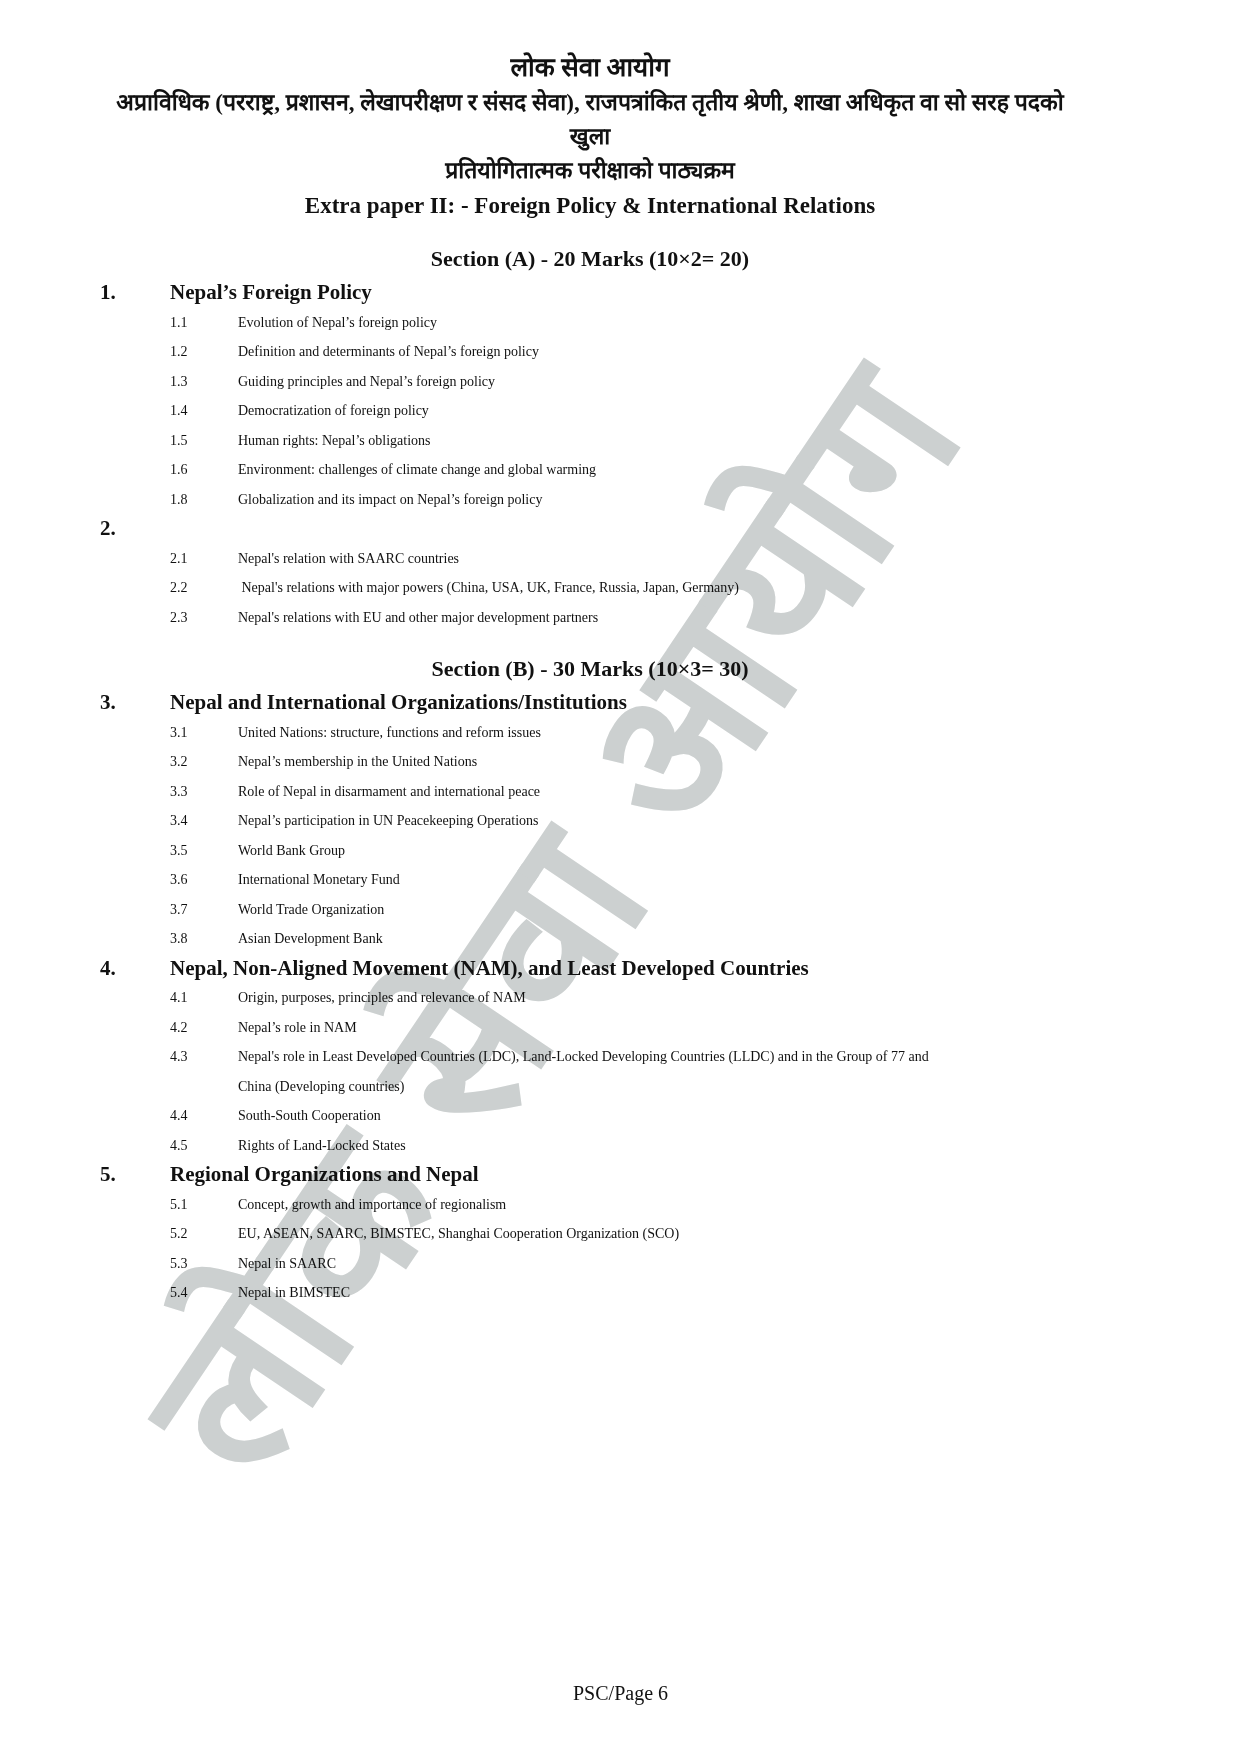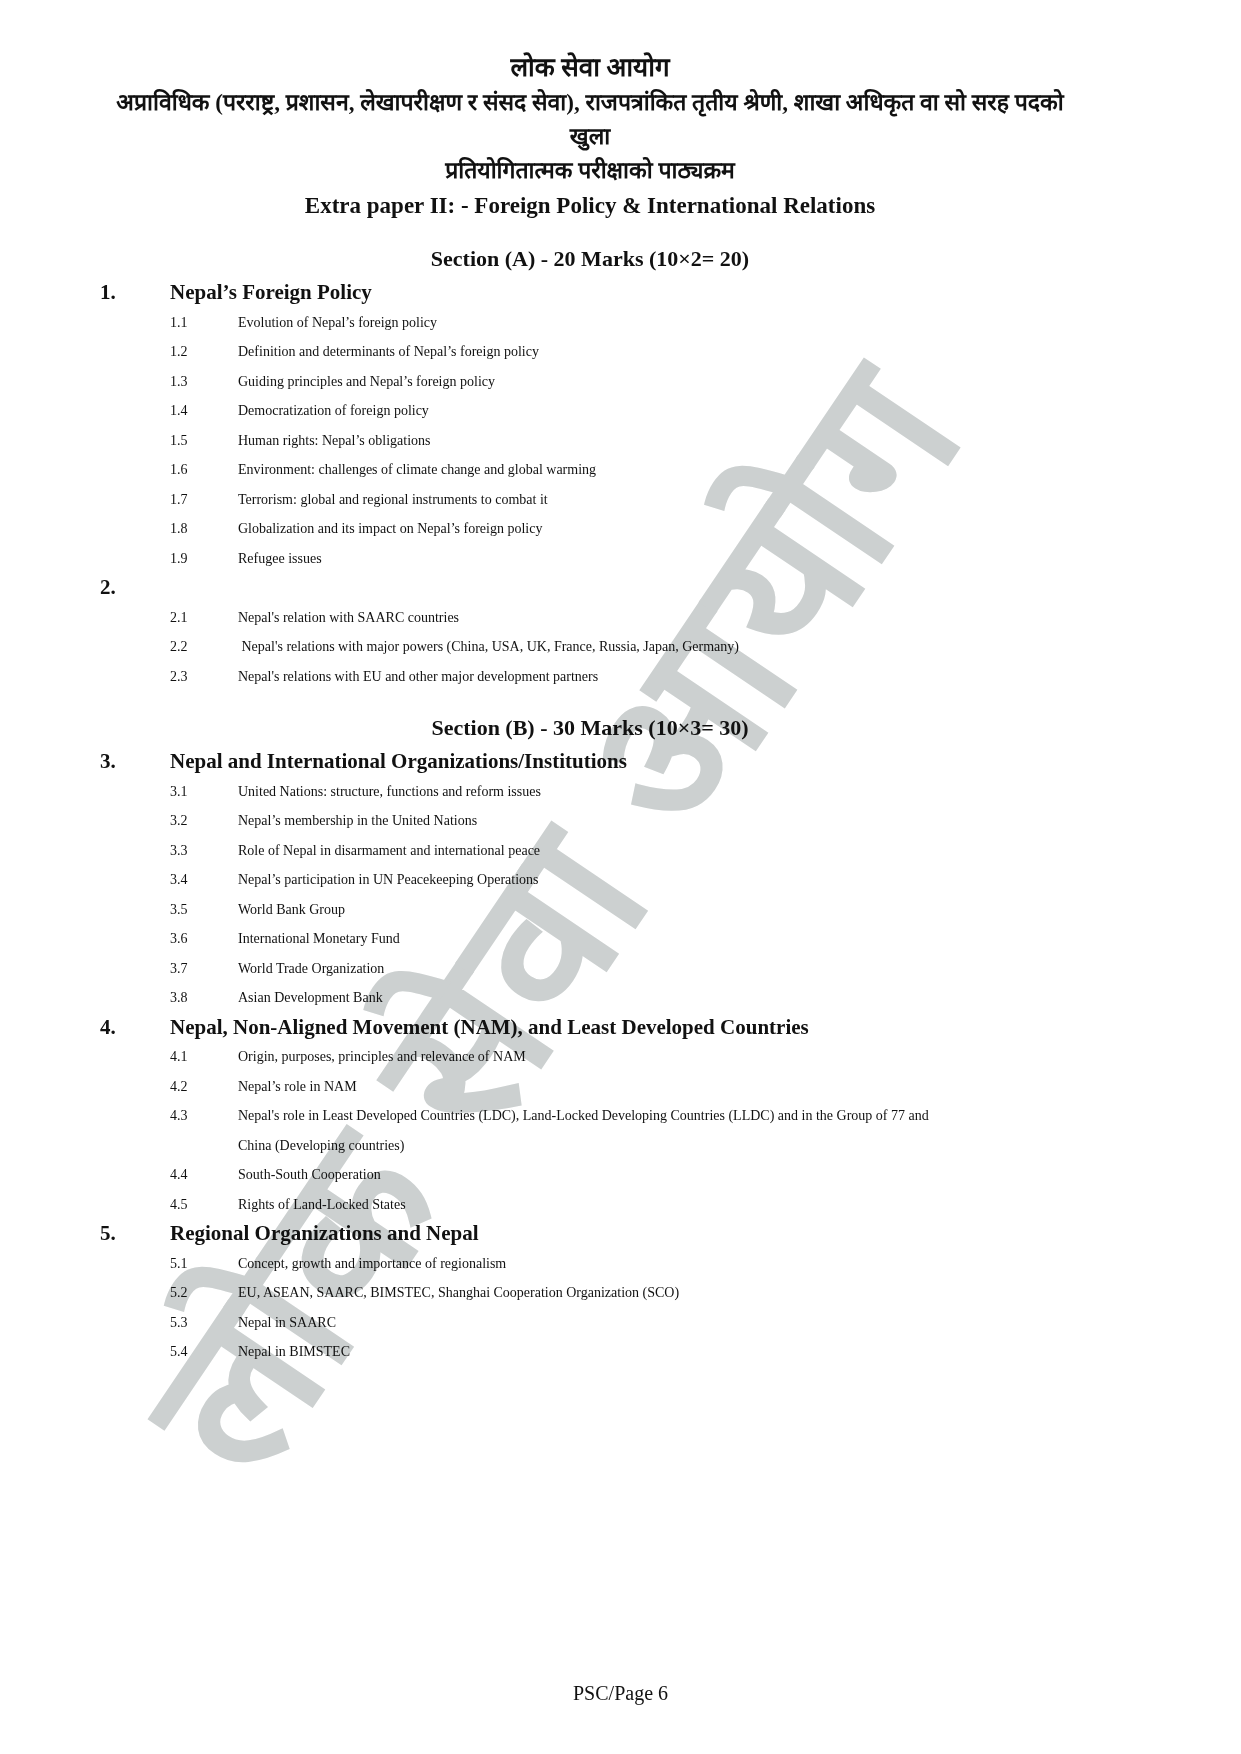--- a/index.html
+++ b/index.html
@@ -96,30 +96,22 @@
           </div>
           <div class="item">
             <span class="i-num">1.5</span>
             <span class="i-text">Human rights: Nepal’s obligations</span>
           </div>
           <div class="item">
             <span class="i-num">1.6</span>
             <span class="i-text">Environment: challenges of climate change and global warming</span>
           </div>
           <div class="item">
-            <span class="i-num">1.7</span>
-            <span class="i-text">Terrorism: global and regional instruments to combat it</span>
-          </div>
-          <div class="item">
             <span class="i-num">1.8</span>
             <span class="i-text">Globalization and its impact on Nepal’s foreign policy</span>
-          </div>
-          <div class="item">
-            <span class="i-num">1.9</span>
-            <span class="i-text">Refugee issues</span>
           </div>
           <div class="topic">
             <span class="t-num">2.</span>
           </div>
           <div class="item">
             <span class="i-num">2.1</span>
             <span class="i-text">Nepal's relation with SAARC countries</span>
           </div>
           <div class="item">
             <span class="i-num">2.2</span>

